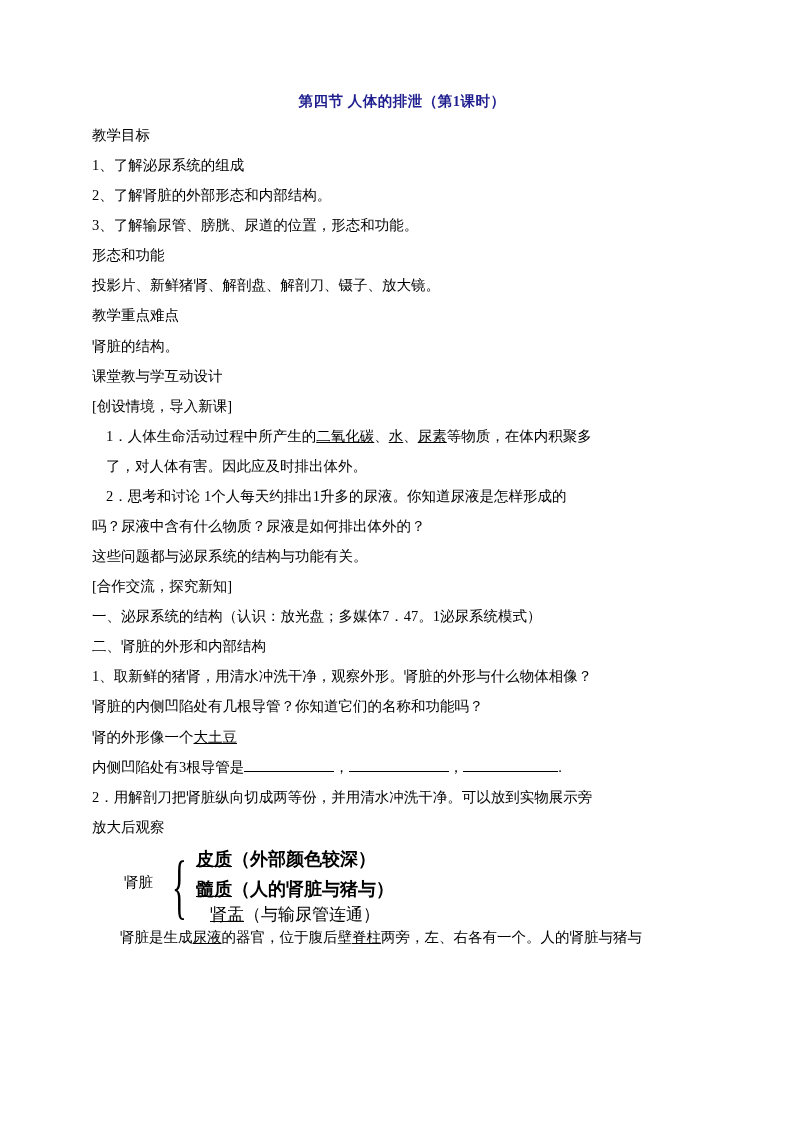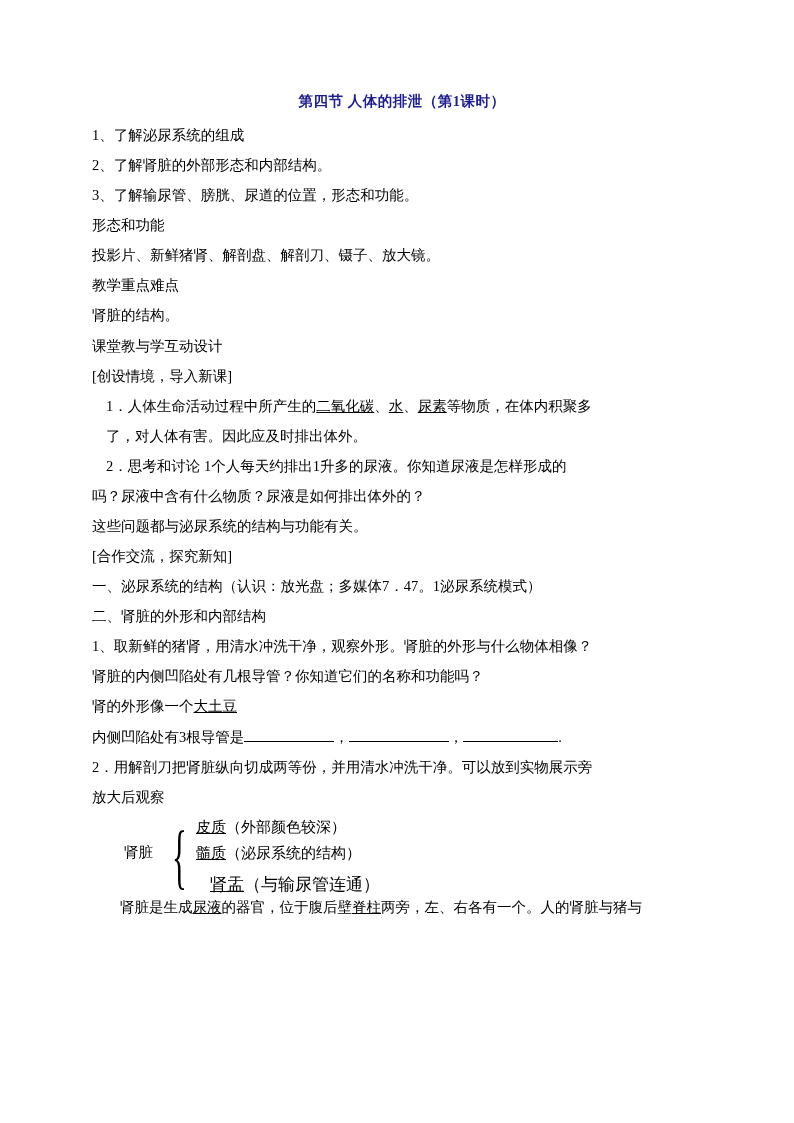--- a/index.html
+++ b/index.html
@@ -76,41 +76,43 @@
     font-size: 44px;
     line-height: 1;
     transform: scaleX(0.7) scaleY(1.65);
     transform-origin: left top;
     font-family: "Liberation Serif", "DejaVu Serif", serif;
   }
   .brace-items {
     position: absolute;
     left: 104px;
     top: 0;
-    font-size: 15px;
+    font-size: 18px;
+    font-weight: bold;
   }
   .brace-items div {
     margin-bottom: 6px;
     line-height: 1.35;
   }
   .brace-third {
     position: absolute;
     left: 118px;
     top: 56px;
     font-size: 17px;
   }
 </style>
 </head>
 <body>
 
 <div class="page">
   <div class="content">
 
     <div class="doc-title">第四节 人体的排泄（第1课时）</div>
 
+    <p class="line">教学目标</p>
     <p class="line">1、了解泌尿系统的组成</p>
     <p class="line">2、了解肾脏的外部形态和内部结构。</p>
     <p class="line">3、了解输尿管、膀胱、尿道的位置，形态和功能。</p>
 
     <p class="line">形态和功能</p>
     <p class="line">投影片、新鲜猪肾、解剖盘、解剖刀、镊子、放大镜。</p>
 
     <p class="line">教学重点难点</p>
     <p class="line">肾脏的结构。</p>
 
@@ -149,21 +151,21 @@
     <p class="line">放大后观察</p>
 
     <div class="brace-block">
       <span class="brace-label">肾脏</span>
       <span class="brace-mark">{</span>
       <div class="brace-items">
         <div>
           <span class="u">皮质</span><span>（外部颜色较深）</span>
         </div>
         <div>
-          <span class="u">髓质</span><span>（泌尿系统的结构）</span>
+          <span class="u">髓质</span><span>（人的肾脏与猪与）</span>
         </div>
       </div>
       <div class="brace-third">
         <span class="u">肾盂</span><span>（与输尿管连通）</span>
       </div>
     </div>
 
     <p class="line indent2">
       <span>肾脏是生成</span><span class="u">尿液</span><span>的器官，位于腹后壁</span><span class="u">脊柱</span><span>两旁，左、右各有一个。人的肾脏与猪与</span>
     </p>

